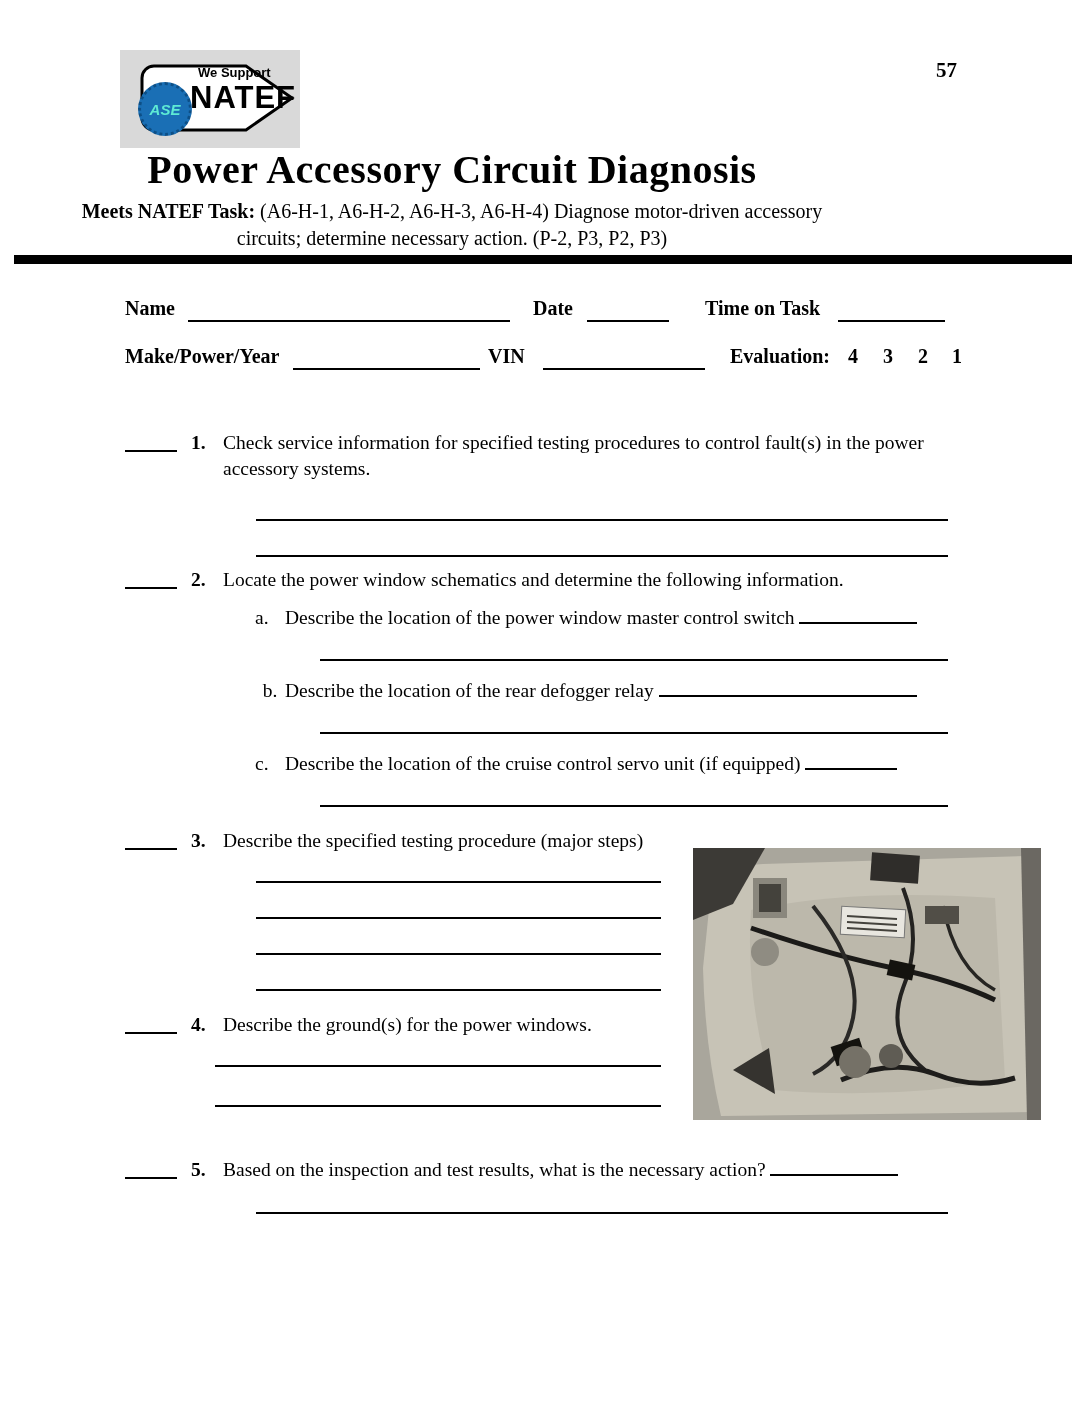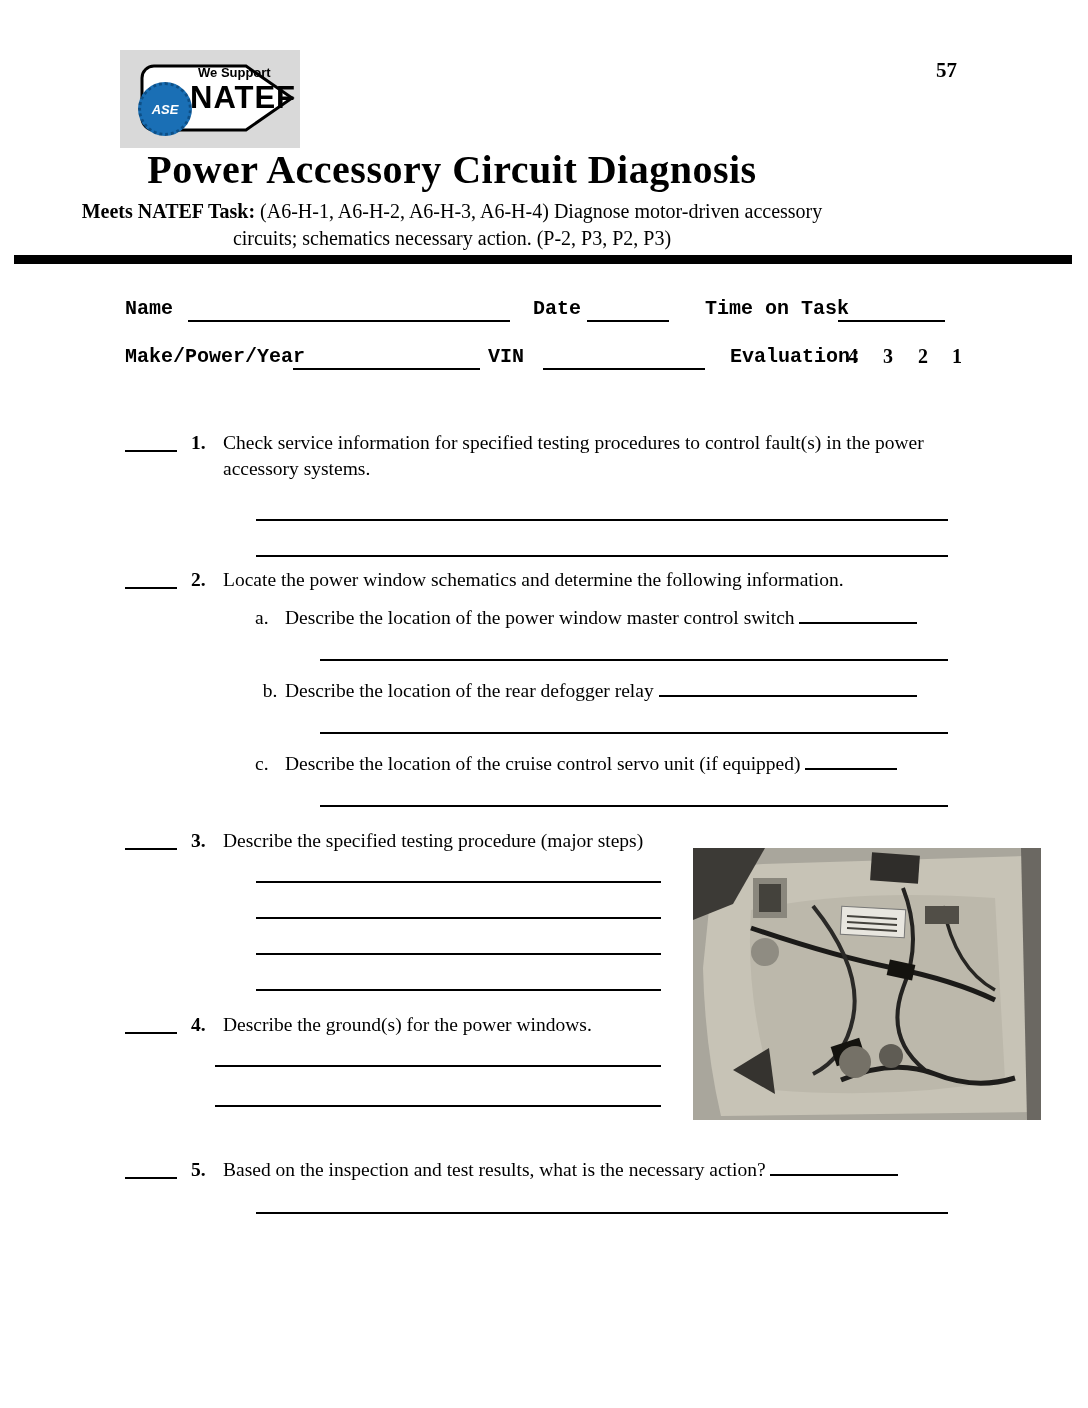--- a/index.html
+++ b/index.html
@@ -10,21 +10,21 @@
     font-family:"Liberation Serif", serif;
     color:#000;
     overflow:hidden;
   }
   .abs{position:absolute;}
   .b{font-weight:bold;}
   .center{left:0;width:904px;text-align:center;}
   .title{font-size:40px;font-weight:bold;letter-spacing:0.5px;}
   .task{font-size:20px;}
   .rule{background:#000;}
-  .lbl{font-size:20px;font-weight:bold;font-family:Liberation Mono, monospace;}
+  .lbl{font-size:20px;font-weight:bold;}
   .blankline{border-bottom:2px solid #000;height:20px;}
   .blank{display:inline-block;border-bottom:2px solid #000;height:16px;vertical-align:baseline;}
   .item{position:absolute;left:125px;display:flex;align-items:flex-start;font-size:19.5px;line-height:1.35;}
   .score-blank{width:52px;height:20px;border-bottom:2px solid #000;margin-right:14px;flex-shrink:0;}
   .qnum{font-weight:bold;width:32px;flex-shrink:0;}
   .qtext{width:730px;}
   .subitem{position:absolute;left:255px;font-size:19.5px;}
   .sub-letter{display:inline-block;width:30px;}
   .ansline{position:absolute;border-bottom:2px solid #000;height:1px;}
   .evalnum{font-size:20px;font-weight:bold;}
@@ -32,21 +32,21 @@
   .logo-patch{background:#d9d9d9;}
   .logo{width:164px;height:86px;}
   .logo svg{position:absolute;left:0;top:0;}
   .we-support{position:absolute;left:66px;top:9px;font-family:"Liberation Sans",sans-serif;font-size:13px;font-weight:bold;}
   .natef-text{position:absolute;left:58px;top:24px;font-family:"Liberation Sans",sans-serif;font-size:31px;font-weight:bold;letter-spacing:1px;}
   .ase-circle{
     position:absolute;left:6px;top:26px;width:54px;height:54px;border-radius:50%;
     background:#1a6fb5;border:3px dotted #0d4f86;box-sizing:border-box;
     display:flex;align-items:center;justify-content:center;
   }
-  .ase-circle span{color:#ffffff;font-family:"Liberation Sans",sans-serif;font-weight:bold;font-style:italic;font-size:13px;}
+  .ase-circle span{color:#5eead4;font-family:"Liberation Sans",sans-serif;font-weight:bold;font-style:italic;font-size:15px;}
   .pagenum{font-size:21px;font-weight:bold;}
 </style>
 </head>
 <body>
 
 <div class="page">
 
   <div class="abs logo-patch" style="left:120px;top:50px;width:180px;height:98px;"></div>
   <div class="abs logo" style="left:132px;top:56px;">
     <svg width="164" height="86" viewBox="0 0 164 86">
@@ -59,21 +59,21 @@
     </div>
   </div>
 
   <div class="abs pagenum" style="left:936px;top:58px;">57</div>
 
   <div class="abs center title" style="top:146px;">Power Accessory Circuit Diagnosis</div>
   <div class="abs center task" style="top:200px;">
     <span class="b">Meets NATEF Task:</span>
     <span>(A6-H-1, A6-H-2, A6-H-3, A6-H-4)  Diagnose motor-driven accessory</span>
   </div>
-  <div class="abs center task" style="top:227px;">circuits; schematics necessary action.  (P-2, P3, P2, P3)</div>
+  <div class="abs center task" style="top:227px;">circuits; determine necessary action.  (P-2, P3, P2, P3)</div>
 
   <div class="abs rule" style="left:14px;top:255px;width:1058px;height:9px;"></div>
 
   <div class="abs lbl" style="left:125px;top:297px;">Name</div>
   <div class="abs blankline" style="left:188px;top:300px;width:322px;"></div>
   <div class="abs lbl" style="left:533px;top:297px;">Date</div>
   <div class="abs blankline" style="left:587px;top:300px;width:82px;"></div>
   <div class="abs lbl" style="left:705px;top:297px;">Time on Task</div>
   <div class="abs blankline" style="left:838px;top:300px;width:107px;"></div>
 

